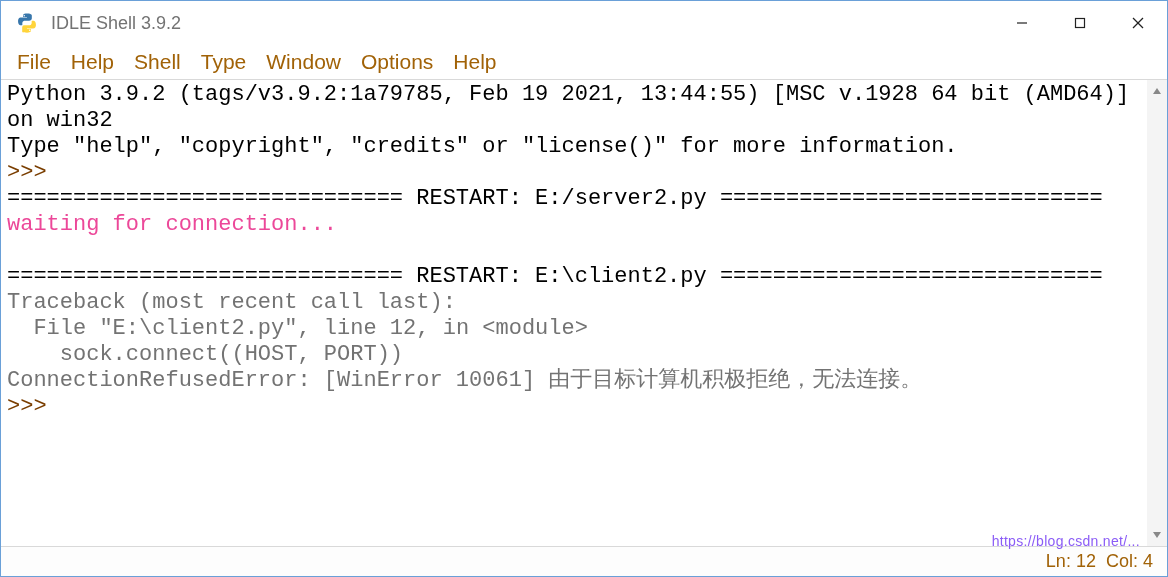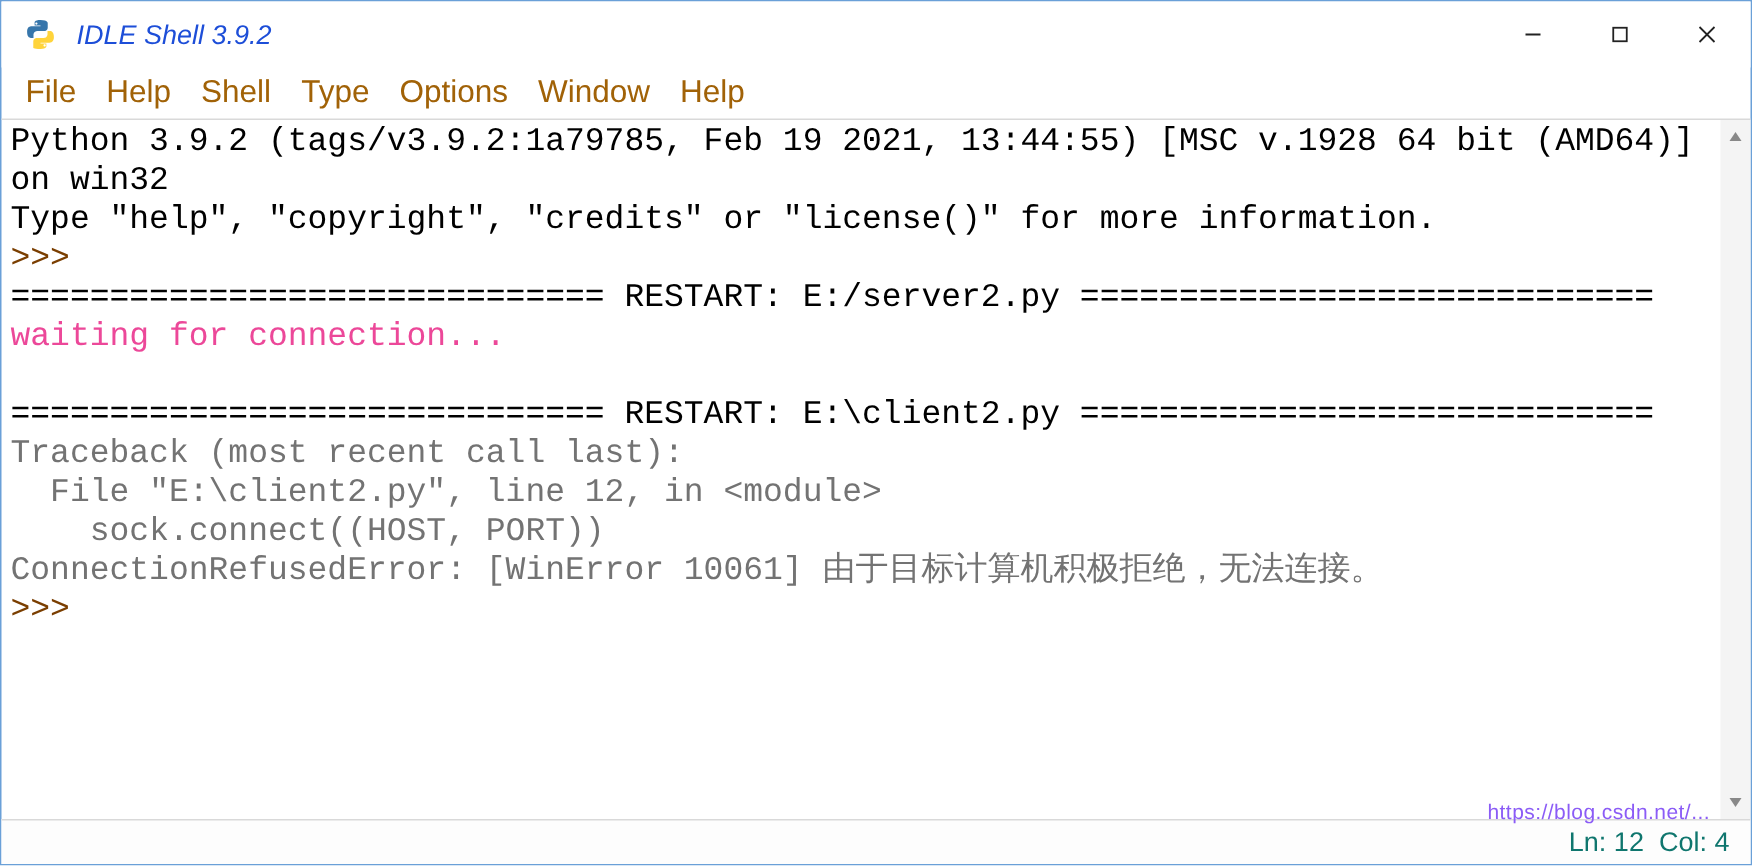--- a/index.html
+++ b/index.html
@@ -1,33 +1,33 @@
 <!DOCTYPE html>
 <html><head>
 <meta charset="utf-8">
 <style>
   * { box-sizing: border-box; }
   html, body { margin:0; padding:0; width:1168px; height:577px; font-family: "Segoe UI", Tahoma, sans-serif; overflow:hidden; background:#fff;}
   .window { width:1168px; height:577px; border:1px solid #6aa0d8; display:flex; flex-direction:column; background:#fff; }
   
   .titlebar { height:44px; display:flex; align-items:center; background:#fff; padding-left:12px; }
   .titlebar .icon-holder { width:28px; height:28px; display:flex; align-items:center; justify-content:center; margin-right:10px;}
-  .titlebar .title { font-size:18px; color:#1d4ed8; flex:0 0 auto;font-style:italic; }
+  .titlebar .title { font-size:18px; color:#737373; flex:0 0 auto; }
   .titlebar .spacer { flex:1 1 auto; }
   .tb-btn { width:58px; height:44px; display:flex; align-items:center; justify-content:center; color:#222; }
   
   .menubar { height:34px; display:flex; align-items:center; padding:0 6px; font-size:21px; color:#a16207; }
   .menubar .menu-item { padding:3px 10px; }
   
   .content-wrap { flex:1 1 auto; display:flex; border-top:1px solid #d9d9d9; min-height:0;}
   .content { flex:1 1 auto; padding:2px 6px; font-family: "NSimSun","SimSun","Courier New", monospace; font-size:22px; line-height:26px; white-space:pre-wrap; word-break:break-all; overflow:hidden; color:#000; }
   .scrollbar { width:22px; background:#f4f4f4; display:flex; flex-direction:column; align-items:center; justify-content:space-between; padding:2px 0;}
   .sb-btn { width:18px; height:18px; display:flex; align-items:center; justify-content:center; color:#888;}
   
-  .statusbar { height:30px; border-top:1px solid #d9d9d9; display:flex; align-items:center; justify-content:flex-end; padding:0 14px; font-size:18px; color:#0f766e; background:#fdfdfd;}
+  .statusbar { height:30px; border-top:1px solid #d9d9d9; display:flex; align-items:center; justify-content:flex-end; padding:0 14px; font-size:18px; color:#a16207; background:#fdfdfd;}
   
   .c-prompt { color:#7a3e00; } 
   .c-blue { color:#ec4899; }
   .c-red { color:#737373; }
   
   .watermark { position:absolute; right:28px; bottom:28px; font-size:14px; color:#8b5cf6; pointer-events:none; letter-spacing:0.3px; }
 </style>
 </head>
 <body>
 
@@ -58,22 +58,22 @@
           <line x1="11" y1="1" x2="1" y2="11" stroke="currentColor" stroke-width="1.2"></line>
         </svg>
     </div>
   </div>
 
   <div class="menubar">
     <span class="menu-item">File</span>
     <span class="menu-item">Help</span>
     <span class="menu-item">Shell</span>
     <span class="menu-item">Type</span>
+    <span class="menu-item">Window</span>
     <span class="menu-item">Options</span>
-    <span class="menu-item">Window</span>
     <span class="menu-item">Help</span>
   </div>
 
   <div class="content-wrap">
     <div class="content"><span>Python 3.9.2 (tags/v3.9.2:1a79785, Feb 19 2021, 13:44:55) [MSC v.1928 64 bit (AMD64)] on win32</span>
 <span>Type "help", "copyright", "credits" or "license()" for more information.</span>
 <span class="c-prompt">&gt;&gt;&gt; </span>
 <span>============================== RESTART: E:/server2.py =============================</span>
 <span class="c-blue">waiting for connection...</span>
 <span></span>

